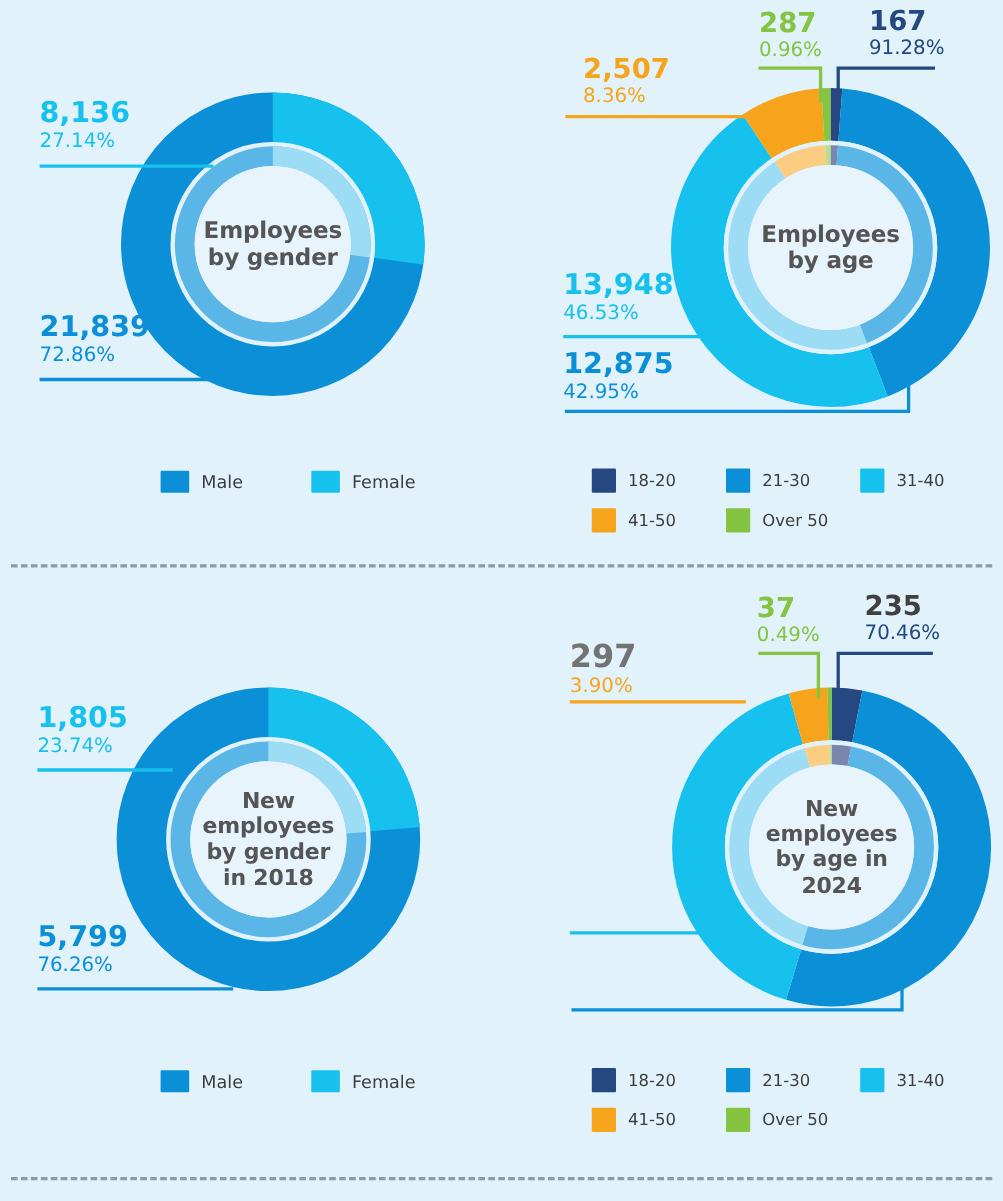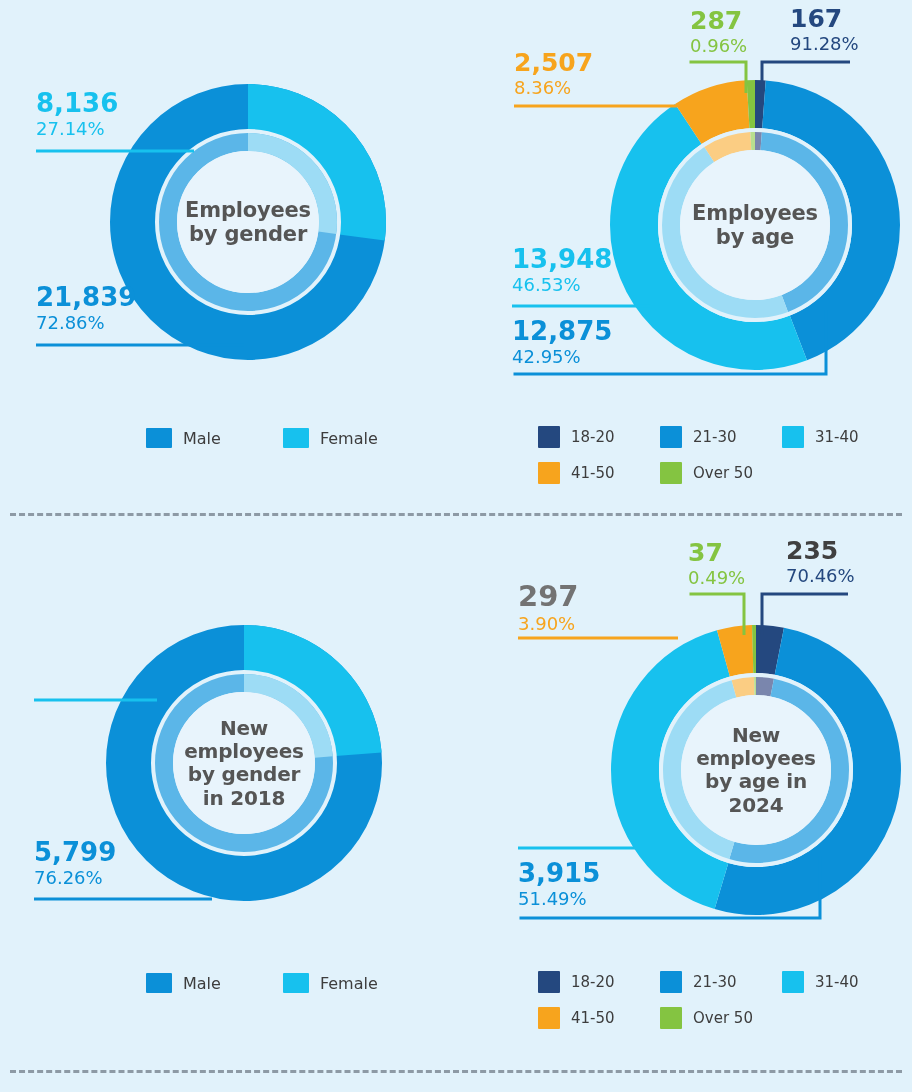--- a/index.html
+++ b/index.html
@@ -125,21 +125,21 @@
   </svg>
 
   <div class="callout" style="left:334px;top:6px;">
     <div class="co-val" style="font-size:25px;color:#24487f;">167</div>
     <div class="co-pct" style="font-size:18px;color:#24487f;margin-top:3px;">91.28%</div>
   </div>
   <svg class="panel" width="96" height="34" style="left:300px;top:60px;">
     <path d="M94,2 L6,2 L6,33" fill="none" stroke="#24487f" stroke-width="3"></path>
   </svg>
 
-  <div class="callout" style="left:58px;top:50px;">
+  <div class="callout" style="left:74px;top:50px;">
     <div class="co-val" style="font-size:25px;color:#f7a41d;">2,507</div>
     <div class="co-pct" style="font-size:18px;color:#f7a41d;margin-top:3px;">8.36%</div>
   </div>
   <svg class="panel" width="165" height="6" style="left:58px;top:103px;">
     <line x1="0" y1="3" x2="163" y2="3" stroke="#f7a41d" stroke-width="3"></line>
   </svg>
 
   <div class="callout" style="left:56px;top:246px;">
     <div class="co-val" style="font-size:26px;color:#17c1ee;">13,948</div>
     <div class="co-pct" style="font-size:18px;color:#17c1ee;margin-top:3px;">46.53%</div>
@@ -194,20 +194,24 @@
       <circle cx="138" cy="138" r="71" fill="#e8f4fc"></circle>
     </svg>
     <div class="center-title" style="font-size:20px;">
       <span>New</span><br>
       <span>employees</span><br>
       <span>by gender</span><br>
       <span>in 2018</span>
     </div>
   </div>
 
+  <div class="callout" style="left:34px;top:95px;">
+    <div class="co-val" style="font-size:26px;color:#17c1ee;">1,805</div>
+    <div class="co-pct" style="font-size:18px;color:#17c1ee;margin-top:3px;">23.74%</div>
+  </div>
   <svg class="panel" width="125" height="6" style="left:34px;top:152px;">
     <line x1="0" y1="3" x2="123" y2="3" stroke="#17c1ee" stroke-width="3"></line>
   </svg>
 
   <div class="callout" style="left:34px;top:294px;">
     <div class="co-val" style="font-size:26px;color:#0b90d8;">5,799</div>
     <div class="co-pct" style="font-size:18px;color:#0b90d8;margin-top:3px;">76.26%</div>
   </div>
   <svg class="panel" width="180" height="6" style="left:34px;top:351px;">
     <line x1="0" y1="3" x2="178" y2="3" stroke="#0b90d8" stroke-width="3"></line>
@@ -278,24 +282,20 @@
     <div class="co-pct" style="font-size:18px;color:#f7a41d;margin-top:3px;">3.90%</div>
   </div>
   <svg class="panel" width="162" height="6" style="left:62px;top:105px;">
     <line x1="0" y1="3" x2="160" y2="3" stroke="#f7a41d" stroke-width="3"></line>
   </svg>
 
   <svg class="panel" width="120" height="6" style="left:62px;top:315px;">
     <line x1="0" y1="3" x2="118" y2="3" stroke="#17c1ee" stroke-width="3"></line>
   </svg>
 
-  <div class="callout" style="left:62px;top:330px;">
-    <div class="co-val" style="font-size:26px;color:#0b90d8;">3,915</div>
-    <div class="co-pct" style="font-size:18px;color:#0b90d8;margin-top:3px;">51.49%</div>
-  </div>
   <svg class="panel" width="330" height="110" style="left:62px;top:280px;">
     <path d="M1.5,108 L302,108 L302,46" fill="none" stroke="#0b90d8" stroke-width="3"></path>
   </svg>
 </div>
 
 <div class="legend" style="left:538px;top:971px;width:350px;gap:14px 0;">
   <div class="leg-item" style="width:122px;">
     <span class="swatch" style="width:22px;height:22px;background:#24487f;margin-right:11px;"></span>
     <span class="leg-label" style="font-size:15px;">18-20</span>
   </div>

